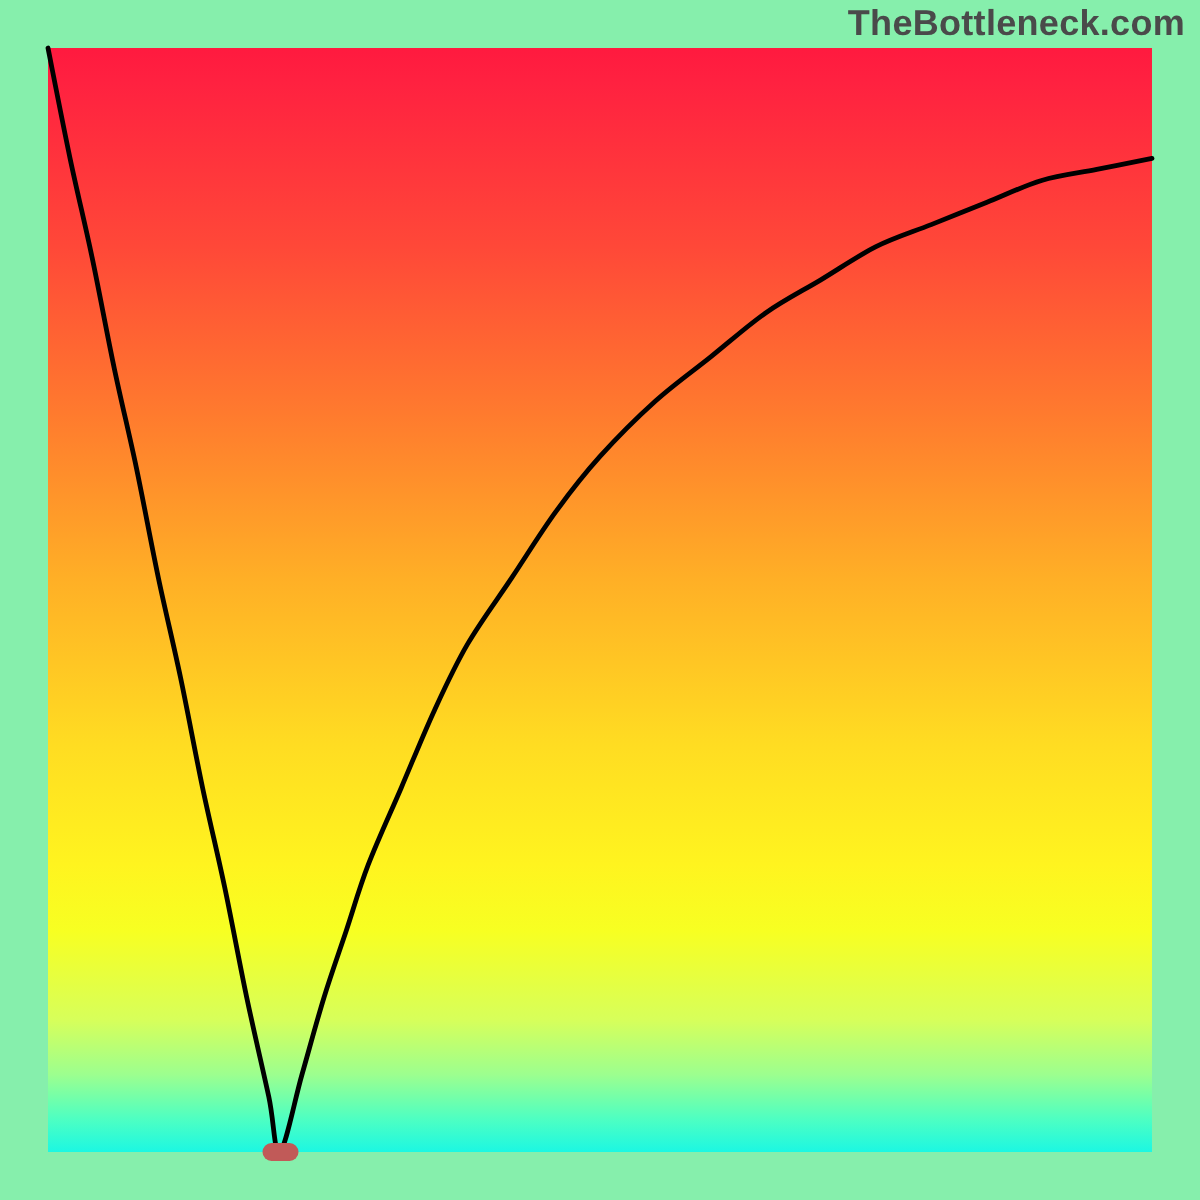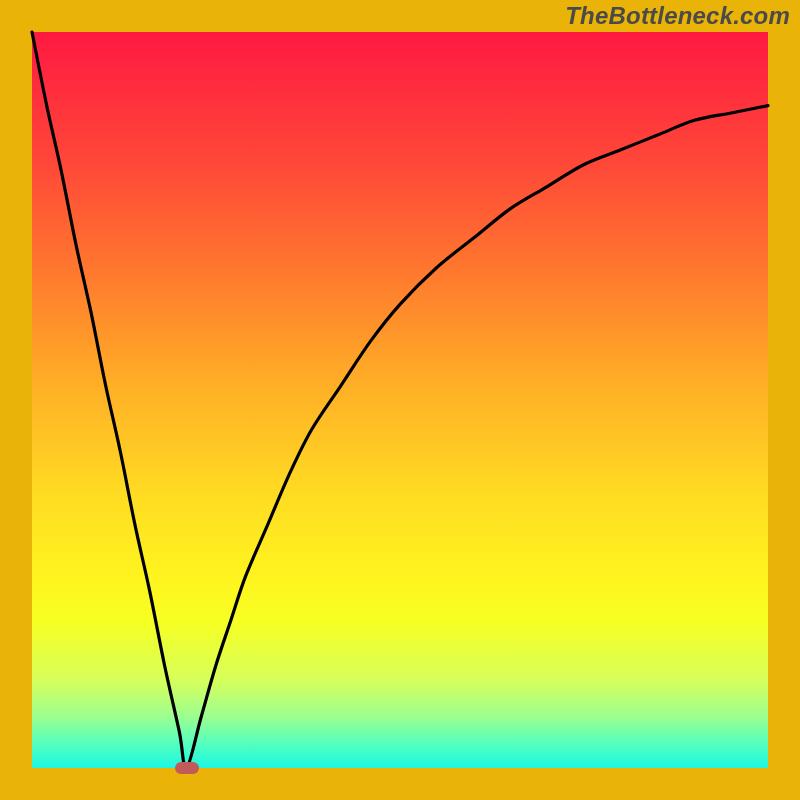--- a/index.html
+++ b/index.html
@@ -10,22 +10,21 @@
     background: #000000;
     overflow: hidden;
     font-family: Arial, Helvetica, sans-serif;
   }
   .frame {
     position: absolute;
     top: 0;
     left: 0;
     width: 800px;
     height: 800px;
-    background: #eab308;
-    font-style: italic;
+    background: #86efac;
   }
   .watermark {
     position: absolute;
     top: 2px;
     right: 10px;
     color: #4a4a4a;
     font-size: 24px;
     font-weight: 600;
     letter-spacing: 0.2px;
     user-select: none;

